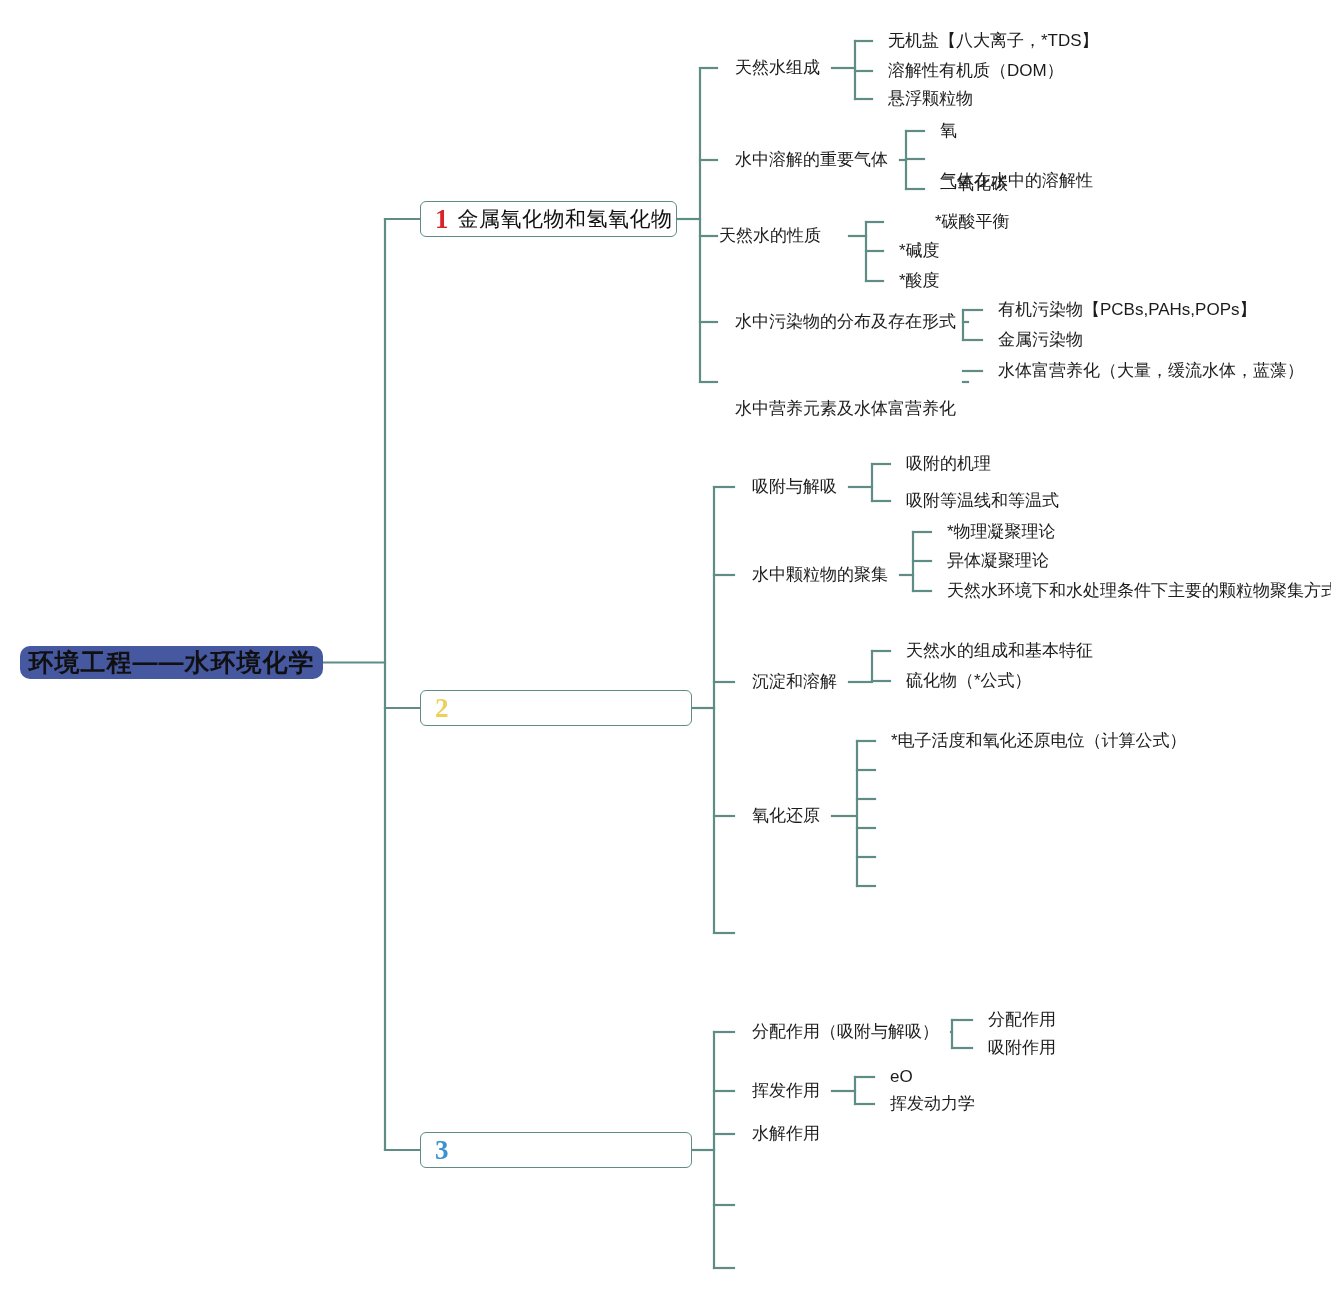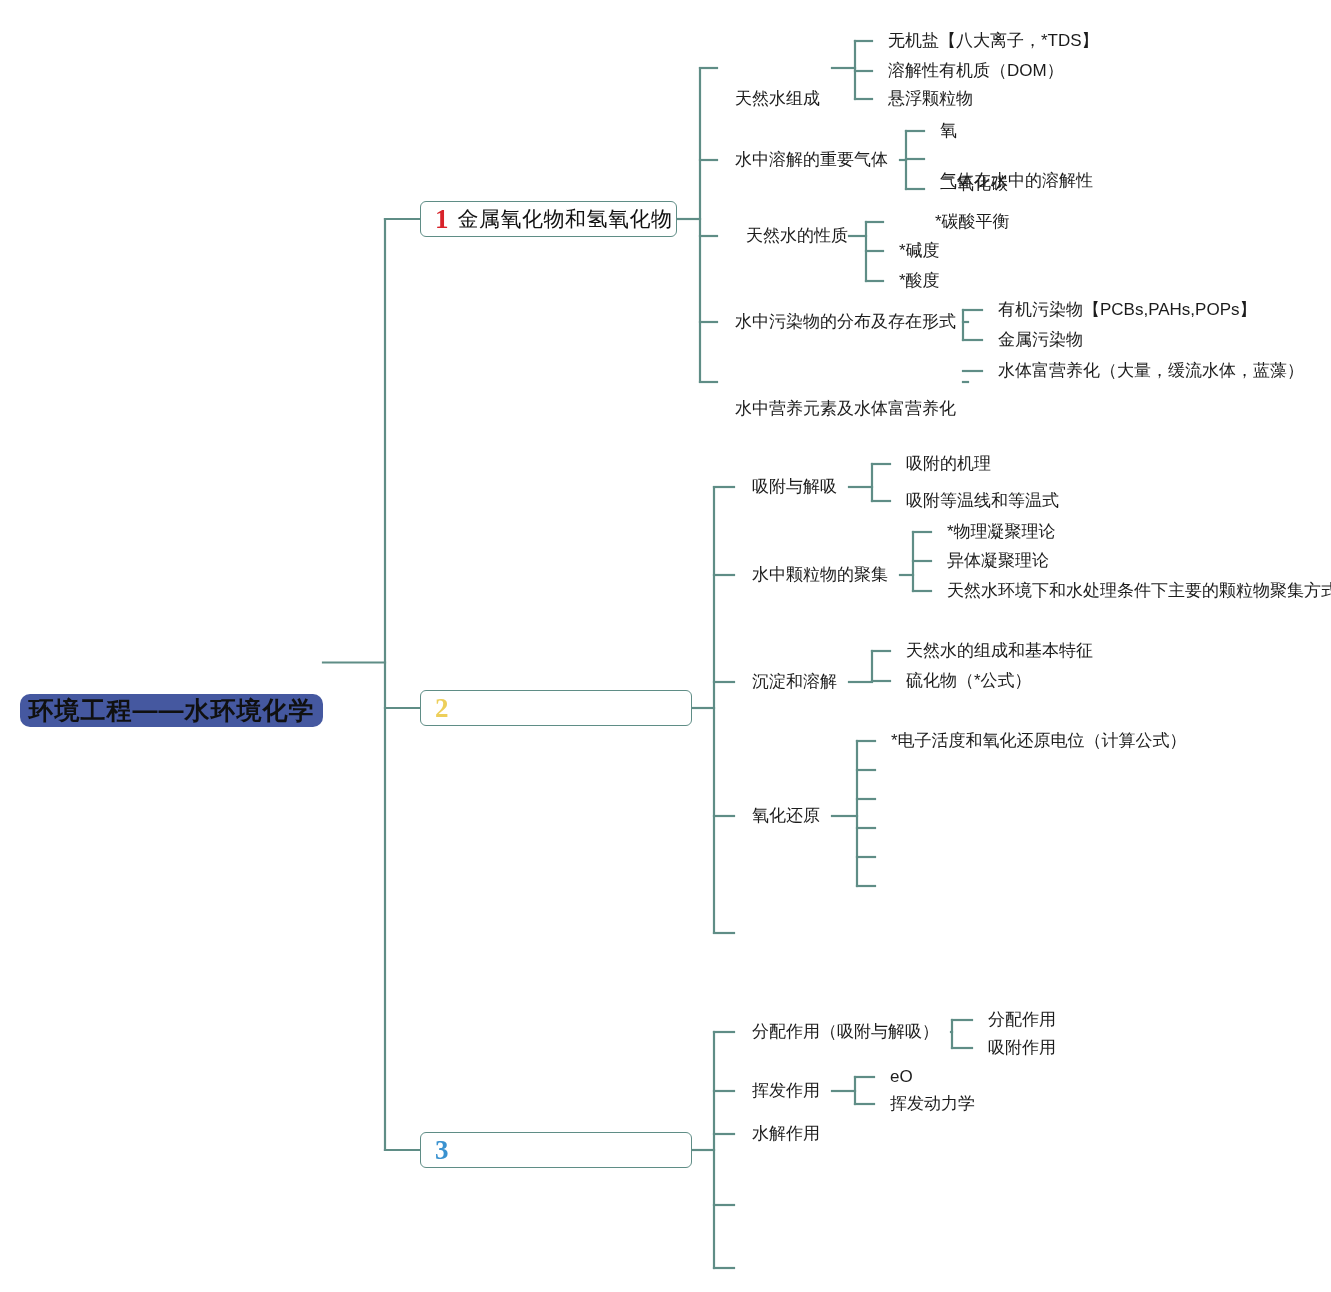--- a/index.html
+++ b/index.html
@@ -20,21 +20,20 @@
     position:absolute;
     box-sizing:border-box;
     background:#4558a0;
     border-radius:10px;
     color:#101010;
     font-size:25px;
     font-weight:bold;
     letter-spacing:1px;
     display:flex;align-items:center;justify-content:center;
     white-space:nowrap;
-    margin-top:48px;
   }
 
   
   .branch-node{
     position:absolute;
     box-sizing:border-box;
     background:#ffffff;
     border:1.6px solid #5f8d86;
     border-radius:6px;
     display:flex;align-items:center;
@@ -144,29 +143,29 @@
       <line x1="855" y1="1104" x2="874" y2="1104" stroke="#5f8d86" stroke-width="2.2" stroke-linecap="square"></line>
       <line x1="714" y1="1134" x2="734" y2="1134" stroke="#5f8d86" stroke-width="2.2" stroke-linecap="square"></line>
       <line x1="714" y1="1205" x2="734" y2="1205" stroke="#5f8d86" stroke-width="2.2" stroke-linecap="square"></line>
       <line x1="714" y1="1268" x2="734" y2="1268" stroke="#5f8d86" stroke-width="2.2" stroke-linecap="square"></line>
     </svg>
 <div class="root-node" style="left: 20px; top: 646px; width: 303px; height: 33px; background: rgb(69, 88, 160);">环境工程——水环境化学</div>
     <div class="branch-node" style="left: 420px; top: 201px; width: 257px; height: 36px; border-color: rgb(95, 141, 134);">
       <span class="branch-num" style="color: rgb(216, 35, 42);">1</span>
       <span class="branch-label">金属氧化物和氢氧化物</span>
     </div>
-    <div class="node-text lvl2" style="left: 735px; top: 59px; margin-top: 31px;">天然水组成</div>
+    <div class="node-text lvl2" style="left: 735px; top: 59px;">天然水组成</div>
     <div class="node-text lvl3" style="left: 888px; top: 32px;">无机盐【八大离子，*TDS】</div>
     <div class="node-text lvl3" style="left: 888px; top: 62px;">溶解性有机质（DOM）</div>
     <div class="node-text lvl3" style="left: 888px; top: 90px;">悬浮颗粒物</div>
     <div class="node-text lvl2" style="left: 735px; top: 151px;">水中溶解的重要气体</div>
     <div class="node-text lvl3" style="left: 940px; top: 122px;">氧</div>
     <div class="node-text lvl3" style="left: 940px; top: 167px; margin-top: 8px;">二氧化碳</div>
     <div class="node-text lvl3" style="left: 940px; top: 172px;">气体在水中的溶解性</div>
-    <div class="node-text lvl2" style="left: 746px; top: 227px; text-align: center;">天然水的性质</div>
+    <div class="node-text lvl2" style="left: 719px; top: 227px; text-align: center;">天然水的性质</div>
     <div class="node-text lvl3" style="left: 935px; top: 213px;">*碳酸平衡</div>
     <div class="node-text lvl3" style="left: 899px; top: 242px;">*碱度</div>
     <div class="node-text lvl3" style="left: 899px; top: 272px;">*酸度</div>
     <div class="node-text lvl2" style="left: 735px; top: 313px;">水中污染物的分布及存在形式</div>
     <div class="node-text lvl3" style="left: 998px; top: 301px;">有机污染物【PCBs,PAHs,POPs】</div>
     <div class="node-text lvl3" style="left: 998px; top: 331px;">金属污染物</div>
     <div class="node-text lvl2" style="left: 735px; top: 373px; margin-top: 27px;">水中营养元素及水体富营养化</div>
     <div class="node-text lvl3" style="left: 998px; top: 362px;">水体富营养化（大量，缓流水体，蓝藻）</div>
     <div class="branch-node" style="left: 420px; top: 690px; width: 272px; height: 36px; border-color: rgb(95, 141, 134);">
       <span class="branch-num" style="color: rgb(237, 207, 90);">2</span>

